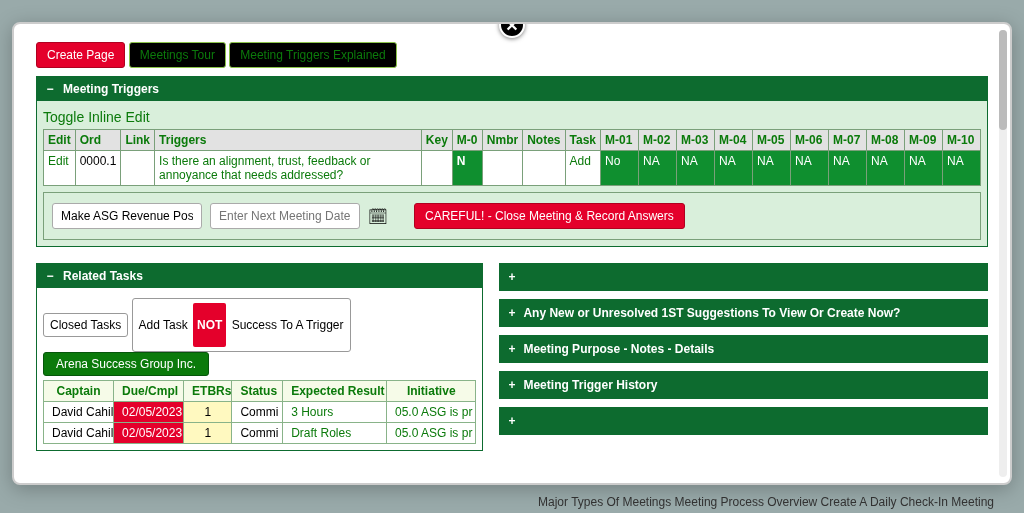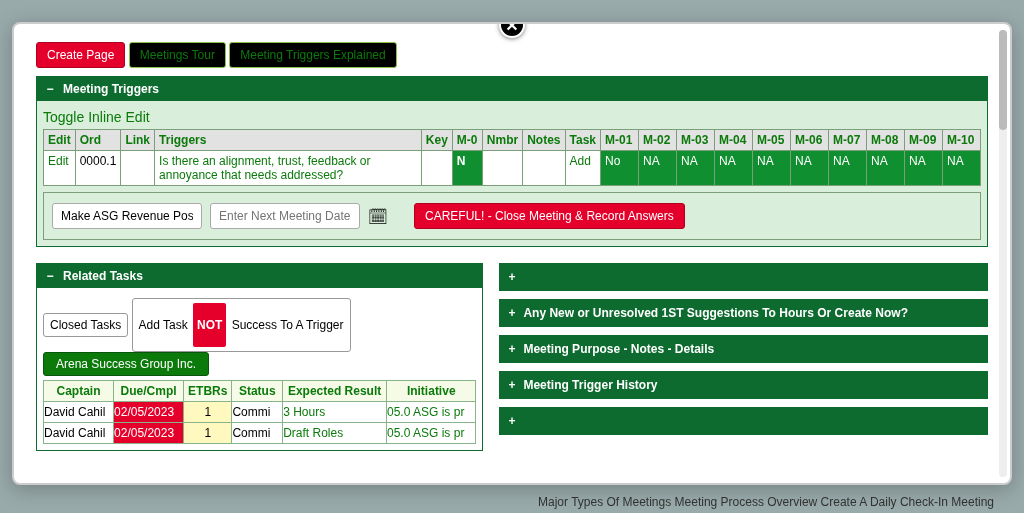--- a/index.html
+++ b/index.html
@@ -149,21 +149,21 @@
     padding:6px 8px; display:flex; align-items:center; gap:8px;
     cursor:pointer; border:1px solid #0d6b2f;
   }
   
   table.tasks{
     width:100%; border-collapse:collapse; font-size:12px; background:#fff;
     table-layout:fixed;
   }
   table.tasks th, table.tasks td{
     border:1px solid #89b389;
-    padding:3px 0;
+    padding:3px 8px;
     white-space:nowrap;
     overflow:hidden;
     text-overflow:clip;
   }
   table.tasks th{
     background:#f6fbe8; color:#0b7a0b; font-weight:bold;
   }
   .due-red{ background:#e4002b; color:#fff; }
   .etbr-yel{ background:#fff9c0; text-align:center;}
   .exp-green{ color:#0b7a0b;}
@@ -345,21 +345,21 @@
           </div>
         </div>
       </div>
 
       <div class="col-right">
         <div class="panel-sm">
           <span class="pm">+</span>
         </div>
         <div class="panel-sm">
           <span class="pm">+</span>
-          <span>Any New or Unresolved 1ST Suggestions To Hours Or Create Now?</span>
+          <span>Any New or Unresolved 1ST Suggestions To View Or Create Now?</span>
         </div>
         <div class="panel-sm">
           <span class="pm">+</span>
           <span>Meeting Purpose - Notes - Details</span>
         </div>
         <div class="panel-sm">
           <span class="pm">+</span>
           <span>Meeting Trigger History</span>
         </div>
         <div class="panel-sm">

